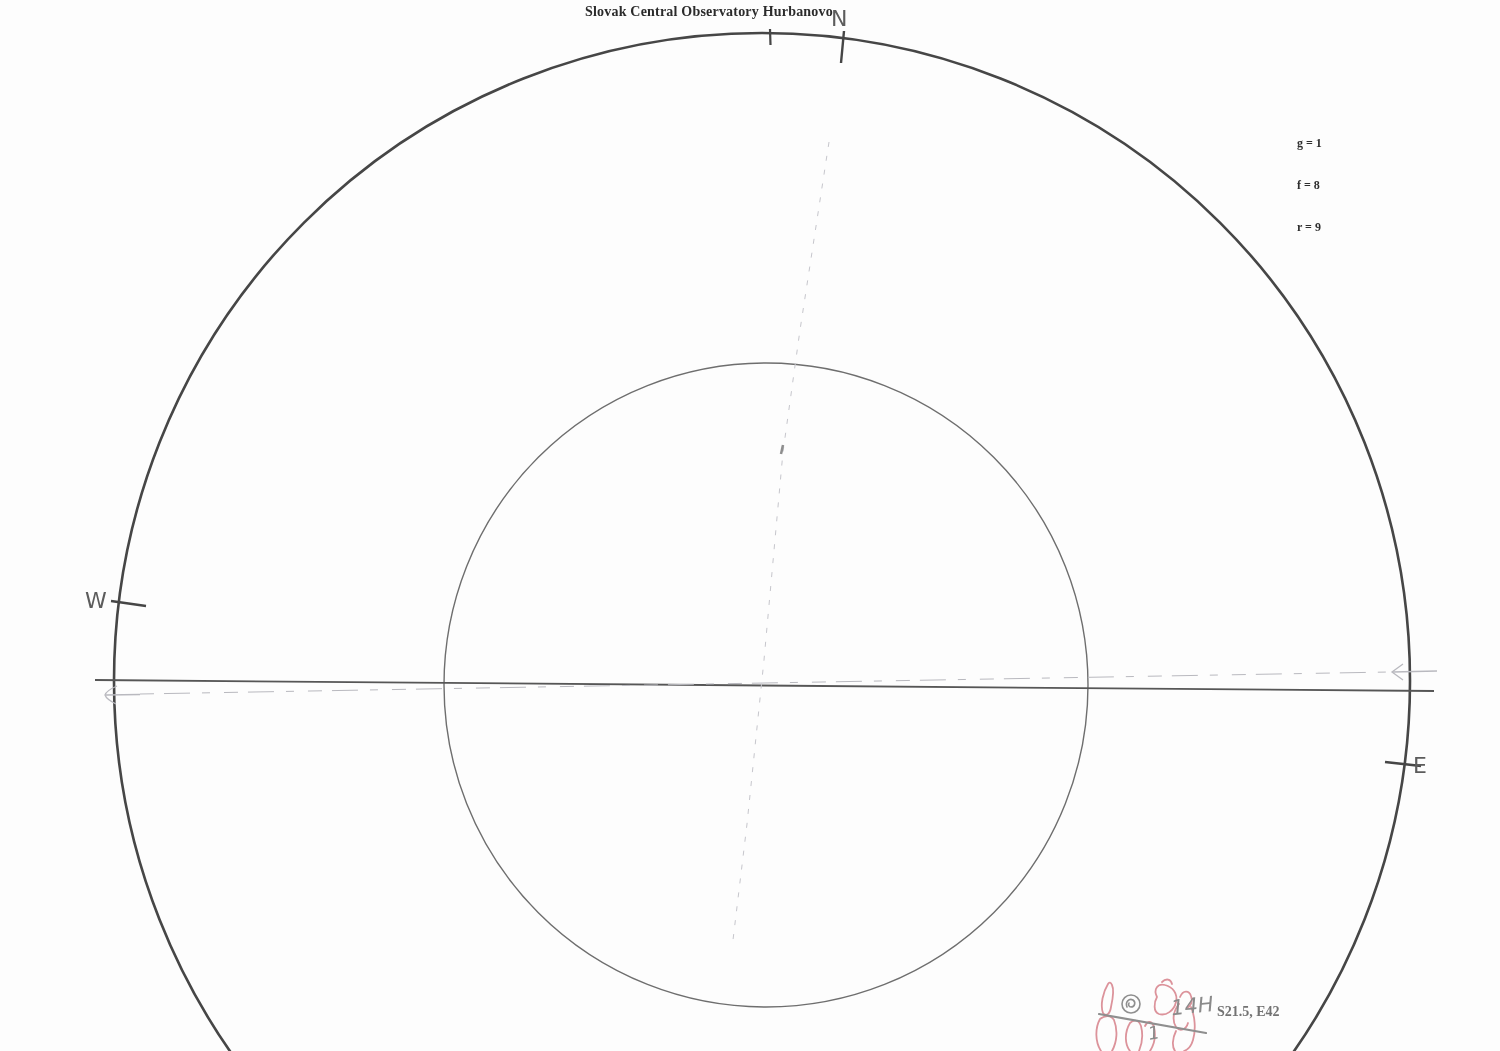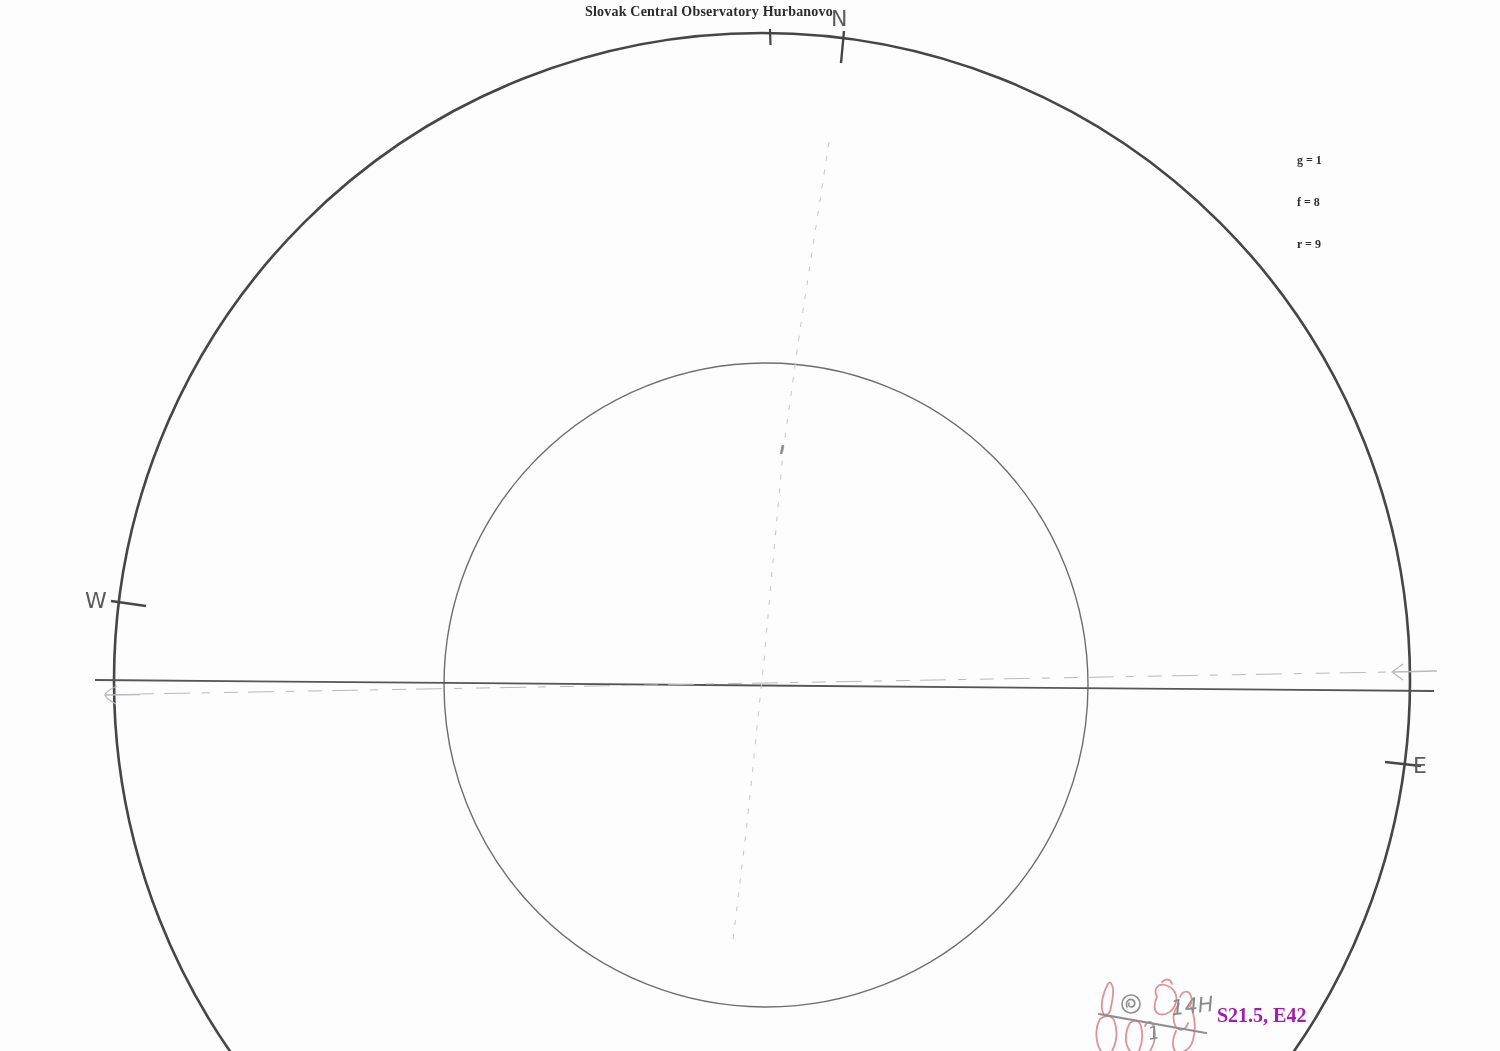--- a/index.html
+++ b/index.html
@@ -16,40 +16,40 @@
     left:585px;top:4px;
     font-size:14px;font-weight:bold;color:#2b2b2b;
     letter-spacing:.2px;
   }
   .info-block{
     left:1270px;top:17px;
     font-size:13px;font-weight:bold;color:#242424;
     line-height:16.5px;
   }
   .counts-block{
-    left:1297px;top:125px;
+    left:1297px;top:108px;
     font-size:12px;font-weight:bold;color:#2e2e2e;
     line-height:14px;
   }
   .compass{
     font-family:"DejaVu Sans", sans-serif;
     font-size:22px;color:#5c5c5c;
   }
   .compass.n{left:831px;top:6px;}
   .compass.w{left:85px;top:588px;}
   .compass.e{left:1413px;top:753px;}
   .hand{
     font-family:"DejaVu Sans", sans-serif;
     font-style:italic;color:#8a8a8a;
   }
   .hand.group{left:1171px;top:994px;font-size:21px;transform:rotate(-6deg);}
   .hand.count{left:1148px;top:1022px;font-size:18px;transform:rotate(-10deg);}
   .coords{
     left:1217px;top:1004px;
-    font-size:20px;font-weight:bold;color:#a21caf;text-align:center;
+    font-size:14px;font-weight:bold;color:#737373;text-align:center;
   }
 </style>
 </head>
 <body>
 
 <div class="sheet">
 
   <svg width="1500" height="1051" viewBox="0 0 1500 1051">
 
     <circle cx="762" cy="681" r="648" fill="none" stroke-width="2.6" stroke="currentColor" color="#464646"></circle>

